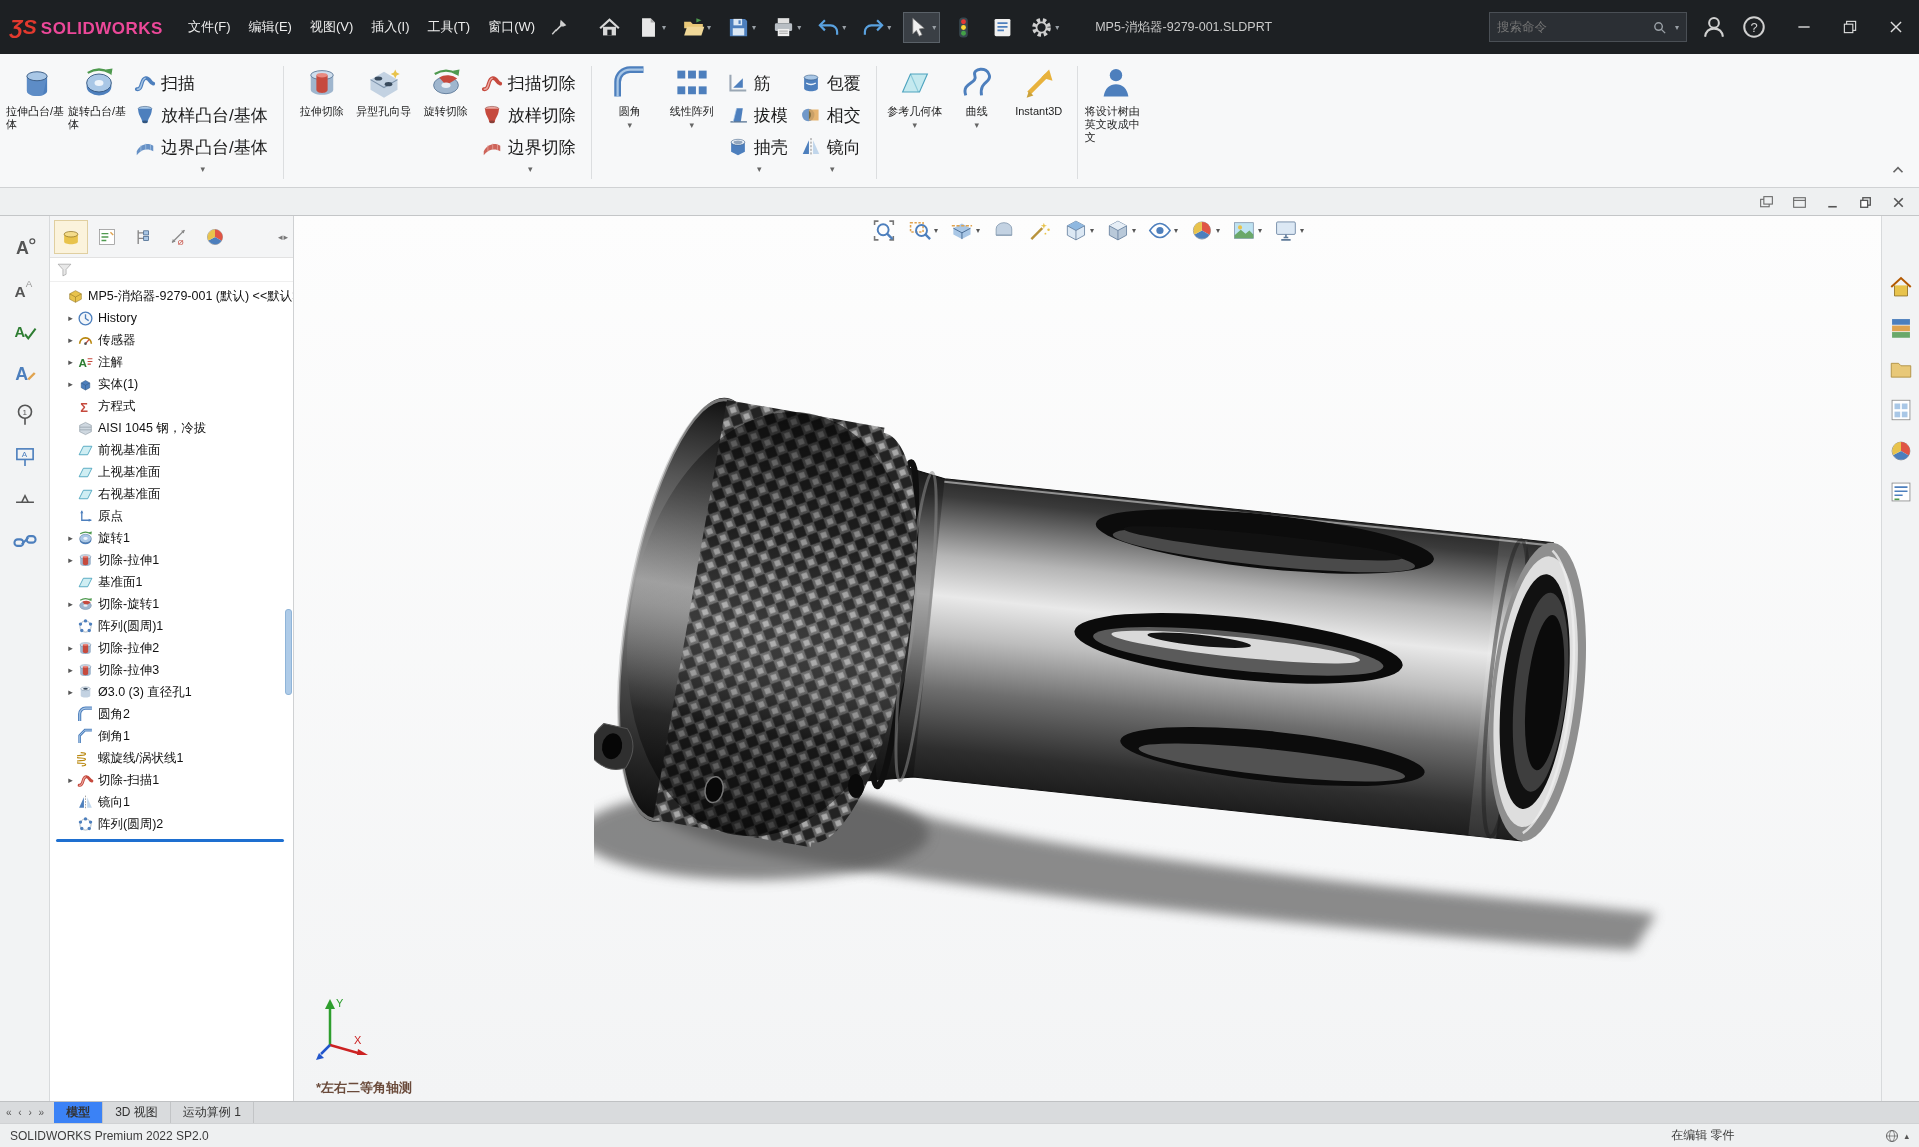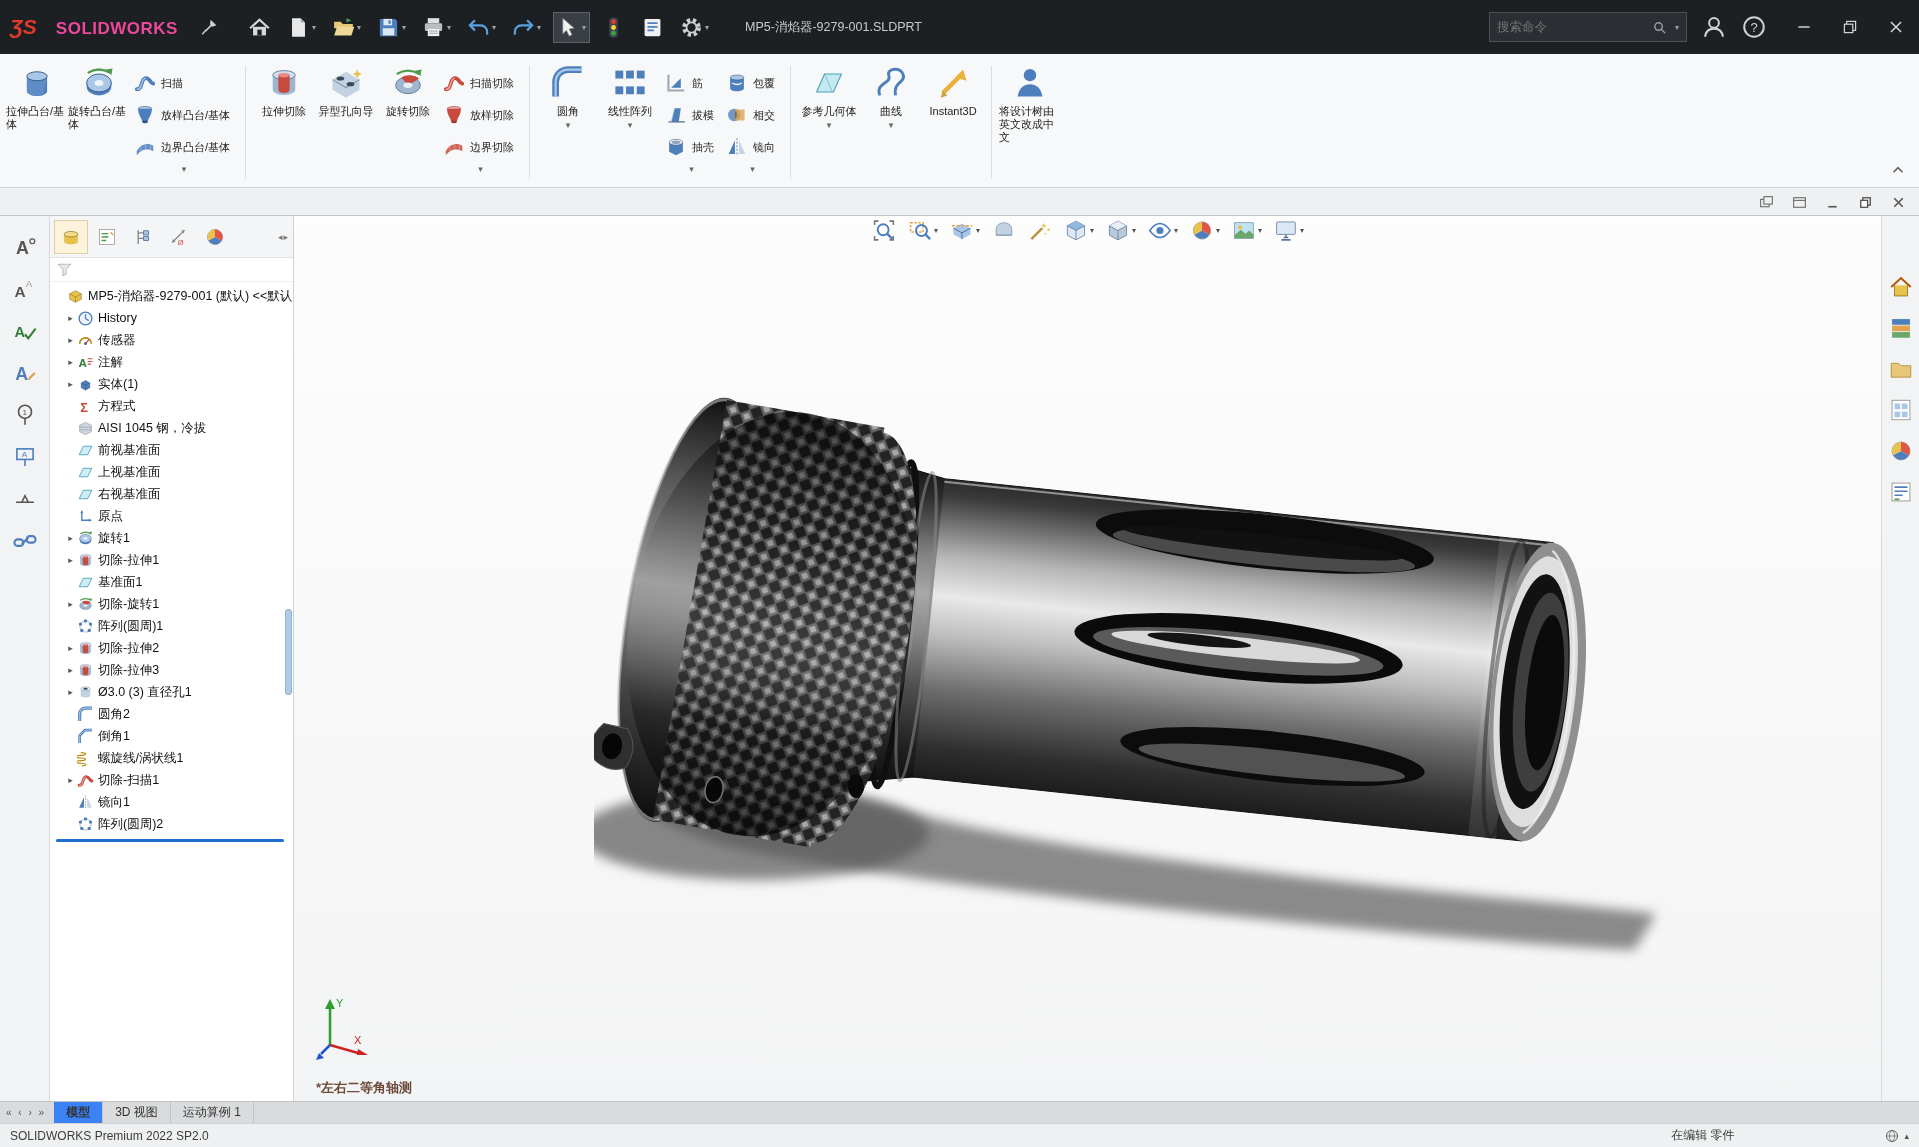--- a/index.html
+++ b/index.html
@@ -1,21 +1,21 @@
 <!DOCTYPE html>
 <html><head>
 <meta charset="utf-8">
 <style>
 *{margin:0;padding:0;box-sizing:border-box;font-family:"Liberation Sans","DejaVu Sans",sans-serif;}
 html,body{width:1919px;height:1147px;overflow:hidden;background:#fff;font-size:13px;color:#222;}
 .ic{display:inline-flex;width:24px;height:24px;flex:none;align-items:center;justify-content:center}
 .ic svg{width:100%;height:100%;display:block}
 
 .titlebar{height:54px;background:#1d2023;display:flex;align-items:center;padding-left:10px;color:#ddd;position:relative}
-.logo{display:flex;align-items:baseline;gap:19px;margin-right:16px}
+.logo{display:flex;align-items:baseline;gap:4px;margin-right:16px}
 .logo-mark{color:#e2392e;font-size:21px;font-weight:bold;font-style:italic}
 .logo-text{color:#ec4899;font-size:17px;font-weight:bold;letter-spacing:.5px}
 .menus{display:flex;align-items:center}
 .menu-item{padding:6px 9px;font-size:13px;color:#ececec;cursor:default}
 .pin{width:18px;height:18px;margin:0 6px}
 .qat{display:flex;align-items:center;gap:8px;margin-left:20px}
 .qat-btn{display:flex;align-items:center;gap:2px;padding:3px;border:1px solid transparent}
 .qat-btn .ic{width:23px;height:23px}
 .qat-btn.pressed{background:#3a3f45;border:1px solid #5a6168}
 .dd{font-size:8px;color:#9aa0a6}
@@ -31,21 +31,21 @@
 .ribbon{height:134px;background:#f7f8f9;border-bottom:1px solid #d0d2d4;display:flex;align-items:stretch;padding:4px 0 0 6px;position:relative}
 .rgroup{display:flex;align-items:stretch}
 .rsep{width:1px;background:#dcdee0;margin:8px 7px}
 .rbtn{width:62px;display:flex;flex-direction:column;align-items:center;padding-top:7px;cursor:default}
 .i32{width:36px;height:36px}
 .i20{width:22px;height:22px}
 .rlabel{font-size:11px;line-height:13px;color:#1d1d1d;margin-top:4px}
 .rcaret{font-size:9px;color:#666;margin-top:2px}
 .rstack{display:flex;flex-direction:column;padding-top:9px}
 .rrow{display:flex;align-items:center;gap:5px;height:32px;padding:0 8px 0 4px}
-.rrow-label{font-size:11px;color:#1d1d1d;white-space:nowrap}
+.rrow-label{font-size:17px;color:#1d1d1d;white-space:nowrap}
 .rstack-caret{text-align:center;font-size:9px;color:#666;margin-top:1px}
 .ribcollapse{position:absolute;right:12px;bottom:8px;width:18px;height:18px}
 
 .tabrow{height:28px;background:#eef0f1;border-bottom:1px solid #c4c6c8;display:flex;align-items:flex-end;padding-left:8px}
 .ctab{padding:5px 12px 4px;font-size:12px;color:#333;border:1px solid transparent;border-bottom:none;white-space:nowrap}
 .ctab.active{background:#fff;border-color:#c4c6c8;color:#111;font-weight:bold}
 .docctl{margin-left:auto;display:flex;align-items:center;gap:16px;padding:0 12px 4px 0}
 .docbtn{width:17px;height:17px;display:inline-flex}
 .docbtn svg{width:100%;height:100%}
 
@@ -90,20 +90,28 @@
 .caret-up{font-size:9px}
 </style>
 </head>
 <body>
 
 <header class="titlebar">
   <div class="logo">
     <span class="logo-mark">ƷS</span>
     <span class="logo-text">SOLIDWORKS</span>
   </div>
+  <nav class="menus" id="menus">
+      <span class="menu-item">文件(F)</span>
+      <span class="menu-item">编辑(E)</span>
+      <span class="menu-item">视图(V)</span>
+      <span class="menu-item">插入(I)</span>
+      <span class="menu-item">工具(T)</span>
+      <span class="menu-item">窗口(W)</span>
+    </nav>
   <span class="pin ic" id="pinIc">
       <svg viewBox="0 0 32 32">
         <path d="M19 3l10 10-5 2h-4l-9 9-2-2 9-9v-4z" fill="#cfcfcf"></path>
         <path d="M11 21l-7 8" stroke="#cfcfcf" stroke-width="2.5"></path>
       </svg>
     </span>
   <div class="qat" id="qat">
       <span class="qat-btn">
         <span class="ic ">
           <svg viewBox="0 0 32 32">

